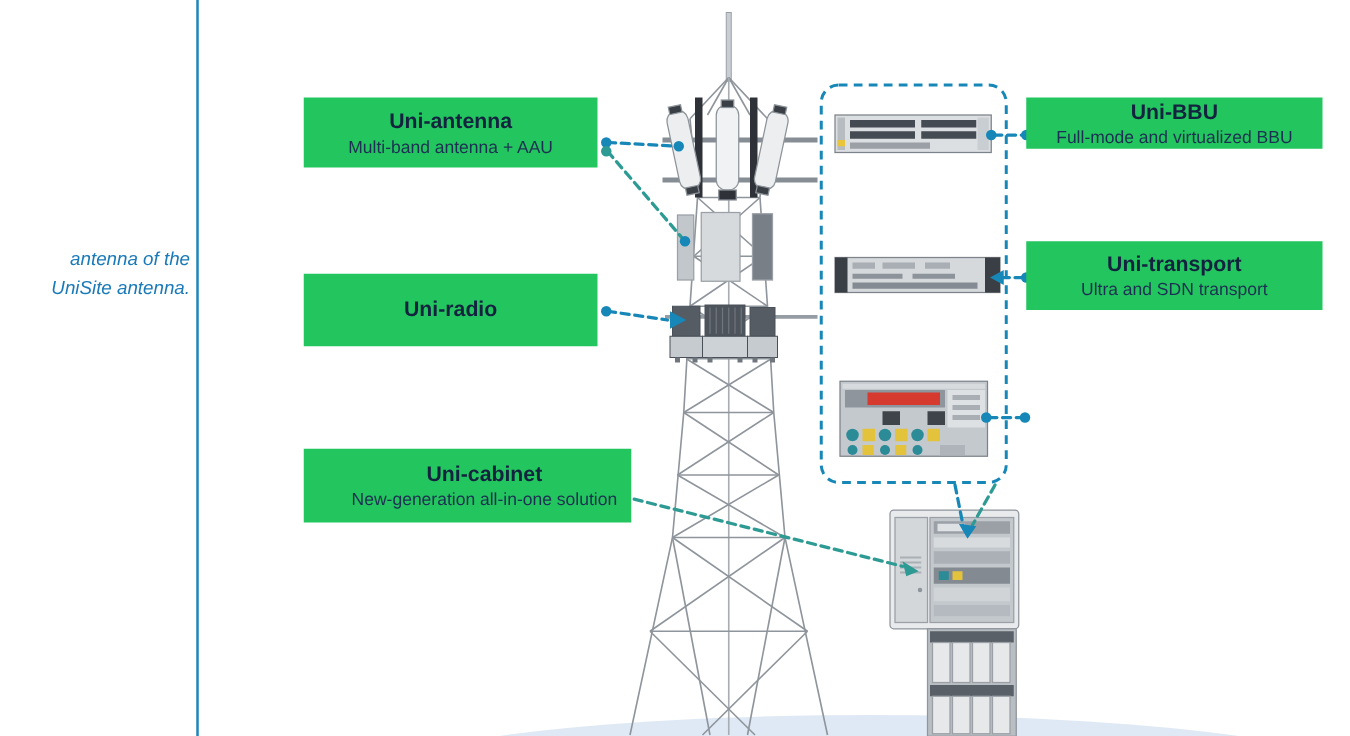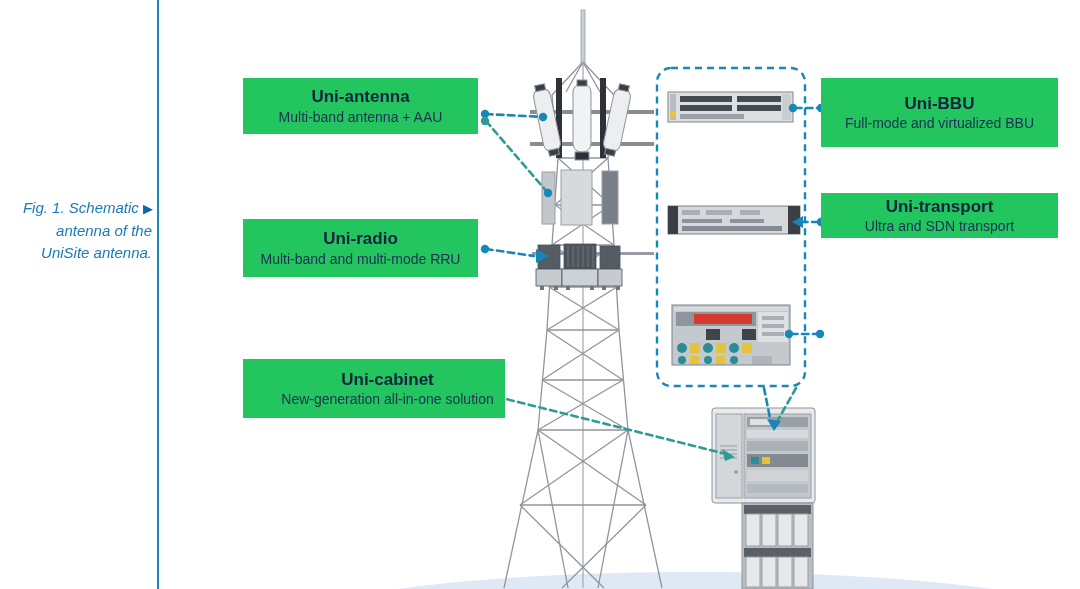--- a/index.html
+++ b/index.html
@@ -17,22 +17,22 @@
   .divider{position:absolute;left:157px;top:0;width:2px;height:589px;background:#1f86b8;}
   .label-box{
     position:absolute;background:#22c55e;display:flex;flex-direction:column;
     justify-content:center;align-items:center;text-align:center;gap:2px;
   }
   .lb-title{font-weight:bold;font-size:17px;color:#13233f;line-height:1.15;}
   .lb-sub{font-size:14px;color:#1d3053;line-height:1.15;}
   .box-antenna{left:243px;top:78px;width:235px;height:56px;}
   .box-radio{left:243px;top:219px;width:235px;height:58px;}
   .box-cabinet{left:243px;top:359px;width:235px;height:59px;padding-left:27px;}
-  .box-bbu{left:821px;top:78px;width:237px;height:69px;}
-  .box-transport{left:821px;top:193px;width:237px;height:45px;}
+  .box-bbu{left:821px;top:78px;width:237px;height:41px;}
+  .box-transport{left:821px;top:193px;width:237px;height:55px;}
   .box-power{left:821px;top:304px;width:237px;height:59px;}
 </style>
 </head>
 <body>
 
 <div class="canvas">
 
   <svg class="fig-svg" viewBox="0 0 1080 589">
 
     <ellipse cx="695" cy="624" rx="402" ry="52" fill="#dfe9f5"></ellipse>
@@ -246,34 +246,32 @@
       <circle cx="821" cy="108" r="4.2" fill="#1787b8"></circle>
       <circle cx="821" cy="222" r="4.2" fill="#1787b8"></circle>
       <polygon points="792,222 803,216 803,228" fill="#1787b8"></polygon>
       <circle cx="789" cy="334" r="4.2" fill="#1787b8"></circle>
       <circle cx="820" cy="334" r="4.2" fill="#1787b8"></circle>
       <polygon points="774,431 767,419 781,421" fill="#1787b8"></polygon>
     </g>
   </svg>
 
   <div class="caption">
-    <div><span>Fig. 1. Schematic</span> <span class="marker">▶</span></div>
     <div>antenna of the</div>
     <div>UniSite antenna.</div>
   </div>
 
   <div class="divider"></div>
 
   <div class="label-box box-antenna">
     <div class="lb-title">Uni-antenna</div>
     <div class="lb-sub">Multi-band antenna + AAU</div>
   </div>
   <div class="label-box box-radio">
     <div class="lb-title">Uni-radio</div>
-    <div class="lb-sub">Multi-band and multi-mode RRU</div>
   </div>
   <div class="label-box box-cabinet">
     <div class="lb-title">Uni-cabinet</div>
     <div class="lb-sub">New-generation all-in-one solution</div>
   </div>
 
   <div class="label-box box-bbu">
     <div class="lb-title">Uni-BBU</div>
     <div class="lb-sub">Full-mode and virtualized BBU</div>
   </div>

